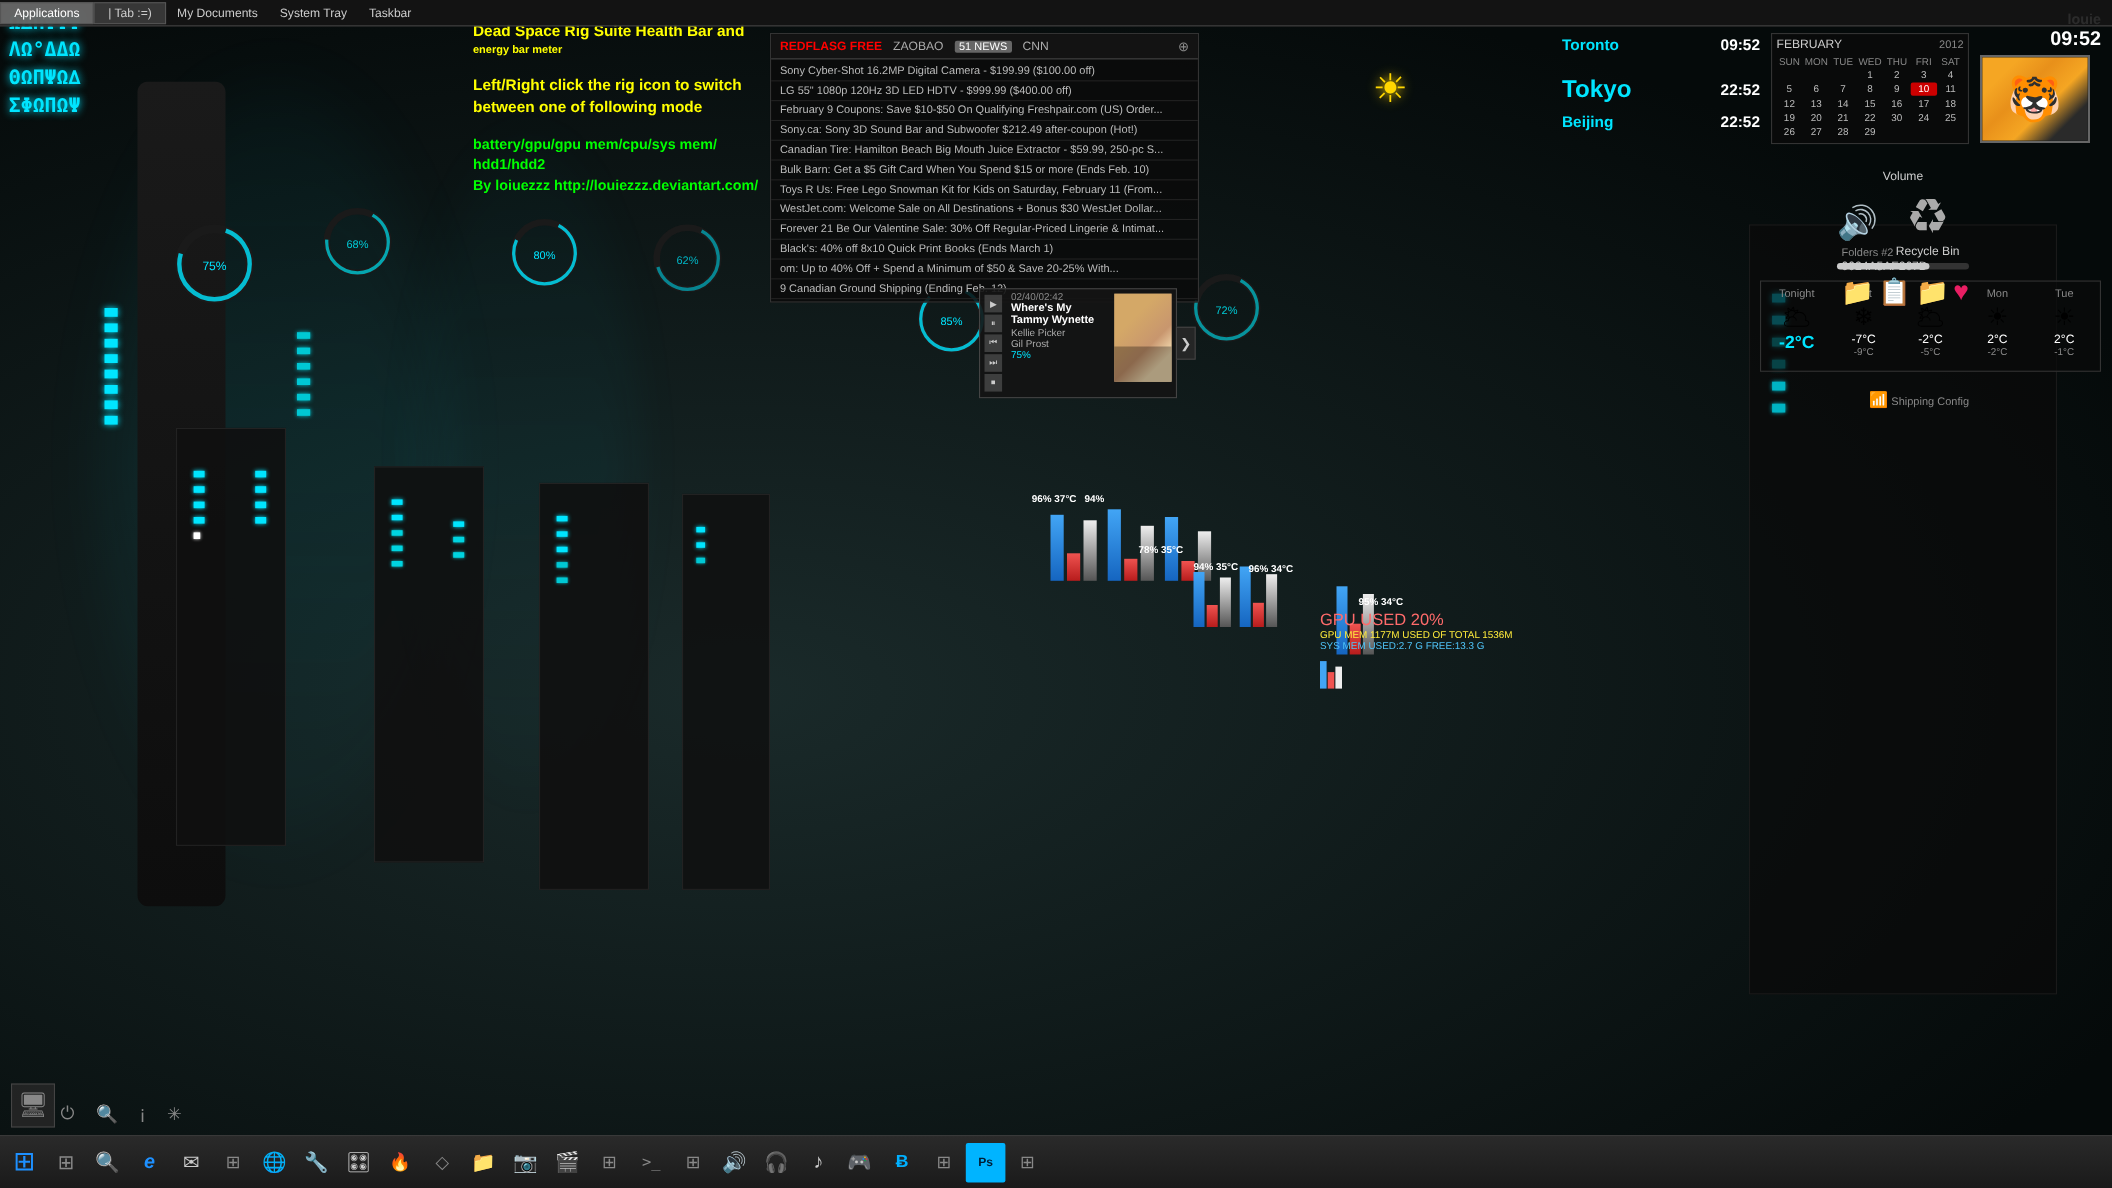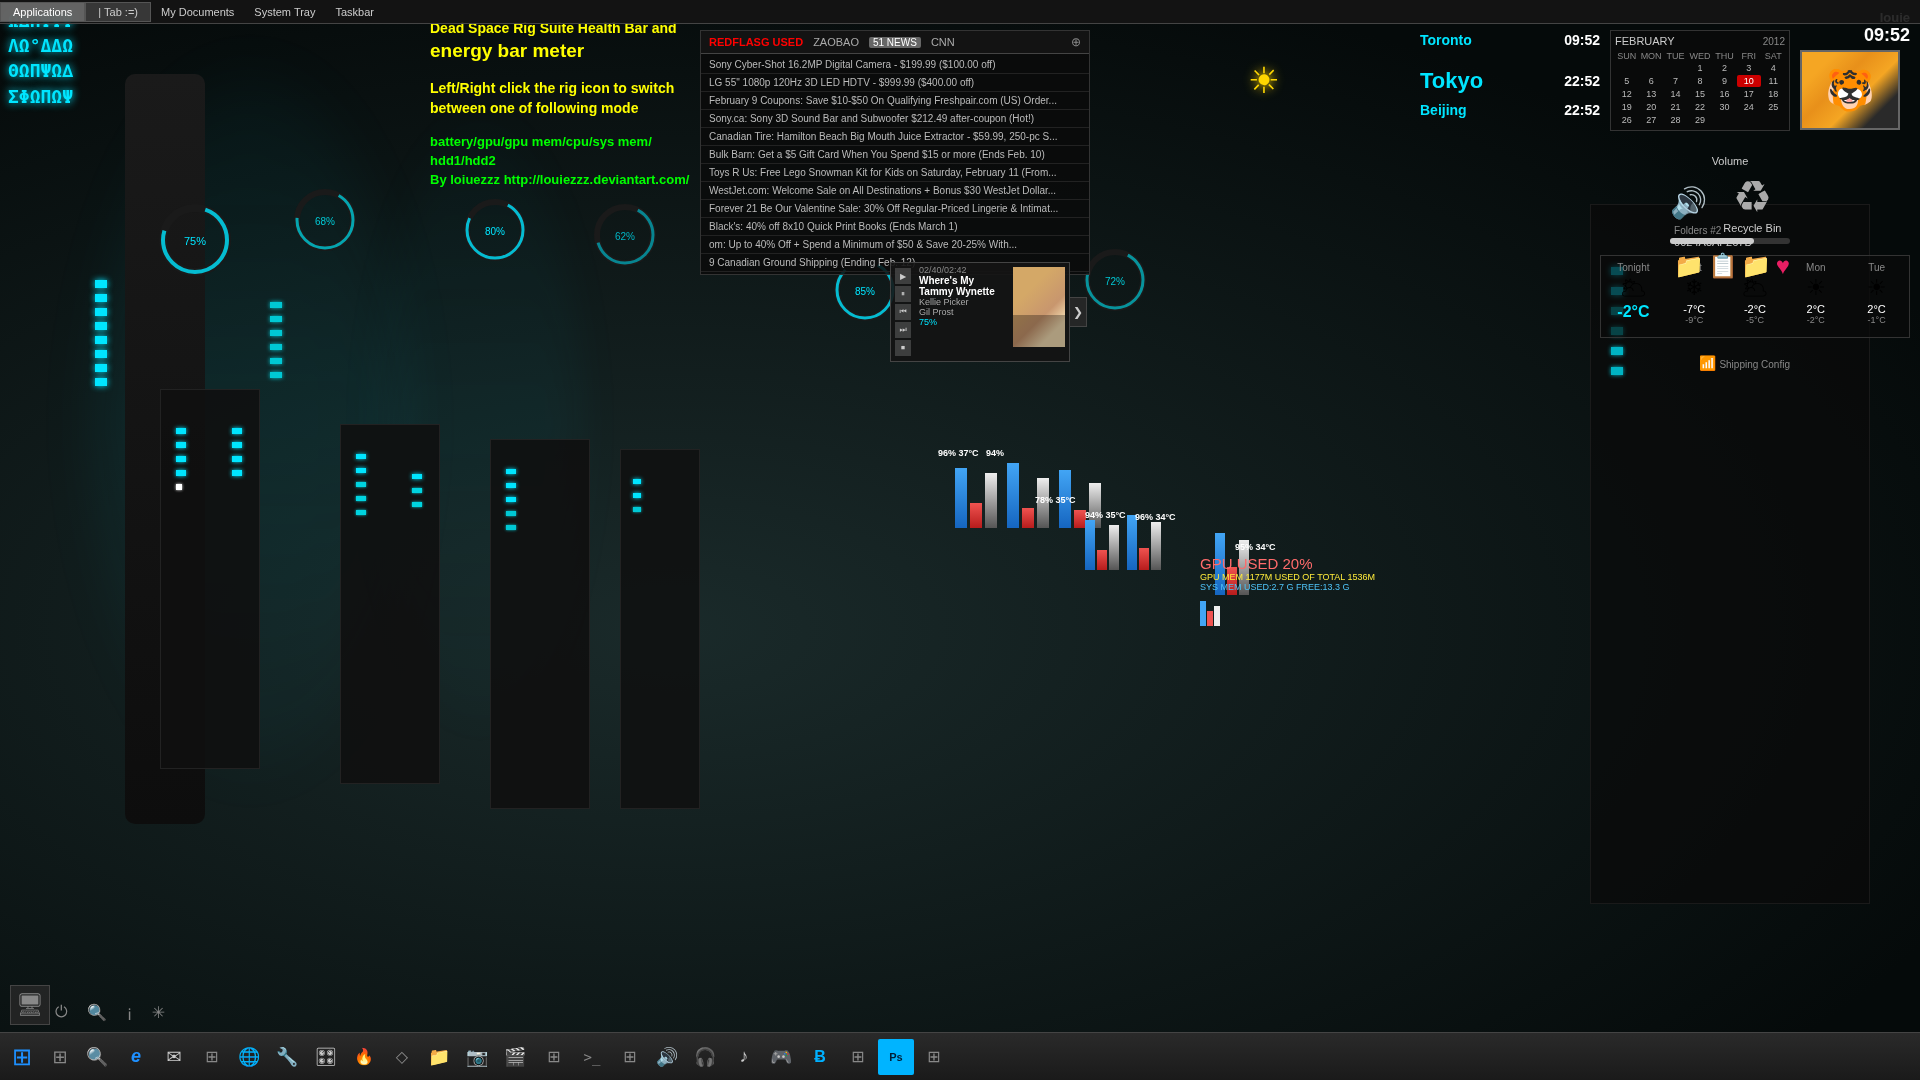--- a/index.html
+++ b/index.html
@@ -556,21 +556,21 @@
 
 <div id="ds-logo">
   <div style="color:#00e5ff;font-size:18px;font-family:monospace;font-weight:bold;line-height:1.4;text-shadow:0 0 8px #00e5ff;">ΩΔΠΨΨΨ</div>
   <div style="color:#00e5ff;font-size:18px;font-family:monospace;font-weight:bold;line-height:1.4;text-shadow:0 0 8px #00e5ff;">ΛΩ°ΔΔΩ</div>
   <div style="color:#00e5ff;font-size:18px;font-family:monospace;font-weight:bold;line-height:1.4;text-shadow:0 0 8px #00e5ff;">ΘΩΠΨΩ∆</div>
   <div style="color:#00e5ff;font-size:18px;font-family:monospace;font-weight:bold;line-height:1.4;text-shadow:0 0 8px #00e5ff;">ΣΦΩΠΩΨ</div>
 </div>
 
 <div id="annotation">
   <div class="line" style="color:#ffff00;font-size:14px;font-weight:bold;">Dead Space Rig Suite Health Bar and</div>
-  <div class="line" style="color:#ffff00;font-size:19px;font-weight:bold;">energy bar meter</div>
+  <div class="line" style="color:#ffff00;font-size:10px;font-weight:bold;">energy bar meter</div>
   <div class="line" style="height:10px;"></div>
   <div class="line" style="color:#ffff00;font-size:14px;font-weight:bold;">Left/Right click the rig icon to switch</div>
   <div class="line" style="color:#ffff00;font-size:14px;font-weight:bold;">between one of following mode</div>
   <div class="line" style="height:10px;"></div>
   <div class="line" style="color:#00ff00;font-size:13px;font-weight:bold;">battery/gpu/gpu mem/cpu/sys mem/</div>
   <div class="line" style="color:#00ff00;font-size:13px;font-weight:bold;">hdd1/hdd2</div>
   <div class="line" style="color:#00ff00;font-size:13px;font-weight:bold;">By loiuezzz http://louiezzz.deviantart.com/</div>
 </div>
 
 <svg class="ring-svg" style="left:155px;top:200px;width:80px;height:80px;">
@@ -604,21 +604,21 @@
 </svg>
 
 <svg class="ring-svg" style="left:1080px;top:245px;width:70px;height:70px;">
   <circle cx="35" cy="35" r="28" fill="none" stroke="#1a1a1a" stroke-width="6"></circle>
   <circle cx="35" cy="35" r="28" fill="none" stroke="#00c8d4" stroke-width="3" stroke-dasharray="125 50" stroke-dashoffset="30" opacity="0.7"></circle>
   <text x="35" y="40" text-anchor="middle" fill="#00c8d4" font-size="10">72%</text>
 </svg>
 
 <div id="news-panel">
   <div id="news-header">
-    <span class="news-tab">REDFLASG USED</span>
+    <span class="news-tab">REDFLASG FREE</span>
     <span class="news-tab inactive">ZAOBAO</span>
     <span class="news-count">51 NEWS</span>
     <span class="news-tab inactive">CNN</span>
     <span style="margin-left:auto;color:#888;font-size:12px;">⊕</span>
   </div>
   <div id="news-list">
     <div class="news-item">Sony Cyber-Shot 16.2MP Digital Camera - $199.99 ($100.00 off)</div>
     <div class="news-item">LG 55" 1080p 120Hz 3D LED HDTV - $999.99 ($400.00 off)</div>
     <div class="news-item">February 9 Coupons: Save $10-$50 On Qualifying Freshpair.com (US) Order...</div>
     <div class="news-item">Sony.ca: Sony 3D Sound Bar and Subwoofer $212.49 after-coupon (Hot!)</div>

